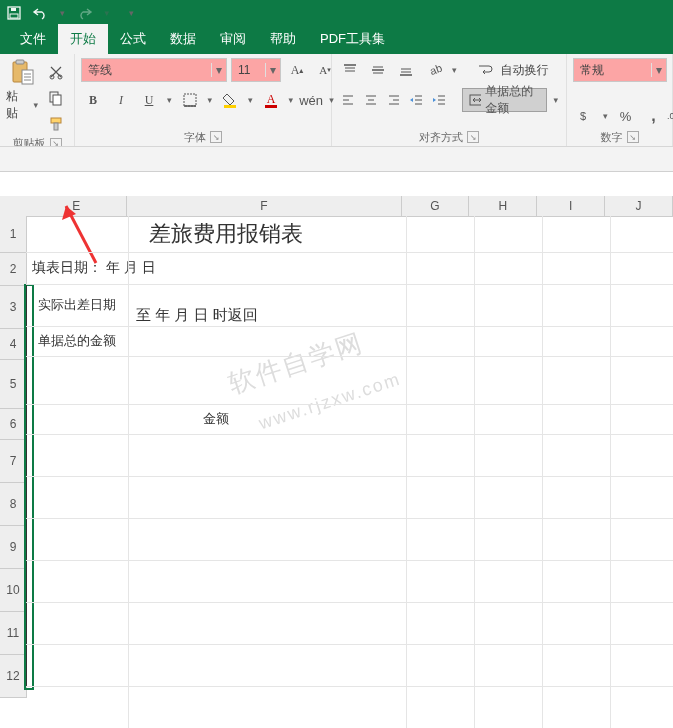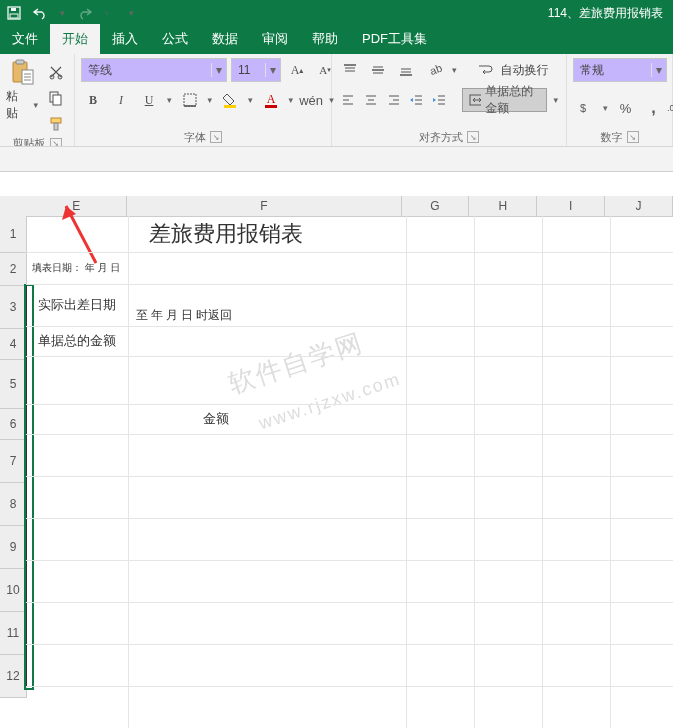--- a/index.html
+++ b/index.html
@@ -2,36 +2,36 @@
 <html><head>
 <meta charset="utf-8">
 <style>
 html,body{margin:0;padding:0;font-family:"Microsoft YaHei","Segoe UI",sans-serif;font-size:12px;background:#fff;color:#333;overflow:hidden}
 body{width:673px;height:728px;position:relative}
 .titlebar{height:26px;background:#0d7a45;display:flex;align-items:center;padding:0 6px;color:#fff}
 .qat{display:flex;align-items:center;gap:10px}
 .qat .iconbtn{width:16px;height:16px;display:flex;align-items:center;justify-content:center;color:#fff;opacity:.95}
 .qat .disabled{opacity:.35}
 .title{flex:1;text-align:right;padding-right:4px;font-size:12px;white-space:nowrap;overflow:hidden}
-.tabs{height:28px;background:#0d7a45;display:flex;align-items:flex-end;}
+.tabs{height:28px;background:#0d7a45;display:flex;align-items:flex-end;padding-left:8px}
 .tab{color:#fff;padding:6px 12px;cursor:pointer;font-size:13px}
 .tab.active{background:#f3f3f3;color:#0d7a45}
 .tell{display:flex;align-items:center;color:#d6f0e0;gap:4px;margin-left:6px;padding:6px 4px}
 .ribbon{height:92px;background:#f3f3f3;border-bottom:1px solid #d6d6d6;display:flex}
 .group{border-right:1px solid #e0e0e0;display:flex;flex-direction:column}
 .gbody{flex:1;display:flex;align-items:flex-start;padding:4px 6px 0;gap:4px}
 .glabel{height:18px;text-align:center;font-size:11px;color:#666;display:flex;align-items:center;justify-content:center;gap:4px}
 .glabel .dlg{width:10px;height:10px;border:1px solid #aaa;font-size:8px;display:flex;align-items:center;justify-content:center;color:#888}
 .vbtn{display:flex;flex-direction:column;align-items:center;width:44px}
 .vbtn .ic{width:28px;height:28px;display:flex;align-items:center;justify-content:center}
 .vbtn .lb{font-size:12px;color:#444;margin-top:2px;display:flex;align-items:center;gap:2px}
 .stack{display:flex;flex-direction:column;gap:2px}
 .row{display:flex;align-items:center;gap:4px}
 .smbtn{width:22px;height:22px;display:flex;align-items:center;justify-content:center;color:#555;border:1px solid transparent}
-.combo{display:flex;align-items:center;border:1px solid #c8c8c8;background:#c4b5fd;height:22px}
+.combo{display:flex;align-items:center;border:1px solid #c8c8c8;background:#fca5a5;height:22px}
 .combo .txt{padding:0 6px;flex:1;font-size:12px;color:#444}
 .combo .dd{width:14px;text-align:center;color:#666;border-left:1px solid #e0e0e0}
 .ddarr{color:#666;font-size:9px;padding:0 2px}
 .formula{height:24px;background:#fff;border-bottom:1px solid #d0d0d0;display:flex;align-items:center}
 .namebox{width:88px;border:1px solid #ccc;margin:0 2px;display:flex;align-items:center;height:20px}
 .namebox .nb{flex:1;padding:0 6px;font-size:12px}
 .namebox .dd{width:14px;text-align:center;color:#666}
 .fbtns{display:flex;align-items:center}
 .fbtn{width:24px;height:22px;display:flex;align-items:center;justify-content:center;color:#666;border-left:1px solid #e0e0e0}
 .fx{font-style:italic;font-family:"Times New Roman",serif;color:#666}
@@ -70,27 +70,25 @@
     </span>
     <span class="ddarr">▾</span>
     <span class="iconbtn disabled">
       <svg width="16" height="14" viewBox="0 0 16 14">
           <path d="M10 3 L14 6 L10 9 M14 6 H6 A4 4 0 0 0 6 13" fill="none" stroke="#fff" stroke-width="1.4"></path>
         </svg>
     </span>
     <span class="ddarr disabled">▾</span>
     <span class="ddarr" style="margin-left:6px">▾</span>
   </div>
-  <div class="title">114、差旅费用报销表</div>
 </div>
 
 <div class="tabs">
   <div class="tab">文件</div>
   <div class="tab active">开始</div>
-  <div class="tab">插入</div>
   <div class="tab">公式</div>
   <div class="tab">数据</div>
   <div class="tab">审阅</div>
   <div class="tab">帮助</div>
   <div class="tab">PDF工具集</div>
 </div>
 
 <div class="ribbon">
 
   <div class="group" style="width:74px">
@@ -276,21 +274,21 @@
           <span class="ddarr">▾</span>
       </div>
     </div>
     <div class="glabel">
         <span>对齐方式</span>
         <span class="dlg">↘</span>
       </div>
   </div>
 
   <div class="group" style="flex:1;min-width:100px">
-    <div class="gbody" style="flex-direction:column;gap:14px">
+    <div class="gbody" style="flex-direction:column;gap:22px">
       <div class="combo" style="width:92px">
         <span class="txt">常规</span>
           <span class="dd">▾</span>
       </div>
       <div class="row">
         <span class="smbtn">
             <svg width="16" height="16">
               <text x="3" y="12" font-size="11" fill="#555">$</text>
             </svg>
           </span>
@@ -363,27 +361,27 @@
         <div style="position: absolute; background: rgb(51, 51, 51); top: 302px; left: 0px; height: 1px; width: 380px;"></div>
         <div style="position: absolute; background: rgb(51, 51, 51); top: 344px; left: 0px; height: 1px; width: 380px;"></div>
         <div style="position: absolute; background: rgb(51, 51, 51); top: 386px; left: 0px; height: 1px; width: 380px;"></div>
         <div style="position: absolute; background: rgb(51, 51, 51); top: 428px; left: 0px; height: 1px; width: 380px;"></div>
         <div style="position: absolute; background: rgb(51, 51, 51); left: 102px; top: 68px; width: 1px; height: 72px;"></div>
       </div>
 
     <div class="celltext" id="t_title" style="font-size: 22px; font-weight: 400; justify-content: center; left: 20px; top: 0px; width: 360px; height: 36px;">
         <span>差旅费用报销表</span>
       </div>
-    <div class="celltext" id="t_row2" style="font-size: 10px; left: 0px; top: 36px; width: 380px; height: 32px; padding-left: 6px;">
+    <div class="celltext" id="t_row2" style="font-size: 14px; left: 0px; top: 36px; width: 380px; height: 32px; padding-left: 6px;">
         <span>填表日期：     年     月     日</span>
       </div>
     <div class="celltext" id="t_r3l" style="font-size: 13px; justify-content: center; left: 0px; top: 68px; width: 102px; height: 42px;">
         <span>实际出差日期</span>
       </div>
-    <div class="celltext" id="t_r3r2" style="font-size: 12px; left: 110px; top: 90px; width: 266px; height: 18px; font-family: Liberation Serif, serif;">
+    <div class="celltext" id="t_r3r2" style="font-size: 15px; left: 110px; top: 90px; width: 266px; height: 18px;">
         <span>至        年        月        日           时返回</span>
       </div>
     <div class="celltext" id="t_r4l" style="font-size: 13px; justify-content: center; left: 0px; top: 110px; width: 102px; height: 30px;">
         <span>单据总的金额</span>
       </div>
     <div class="celltext" id="t_r6" style="font-size: 13px; justify-content: center; left: 0px; top: 188px; width: 380px; height: 30px;">
         <span>金额</span>
       </div>
 
     <div class="watermark" id="wm1" style="left: 200px; top: 130px;"><span>软件自学网</span></div>

